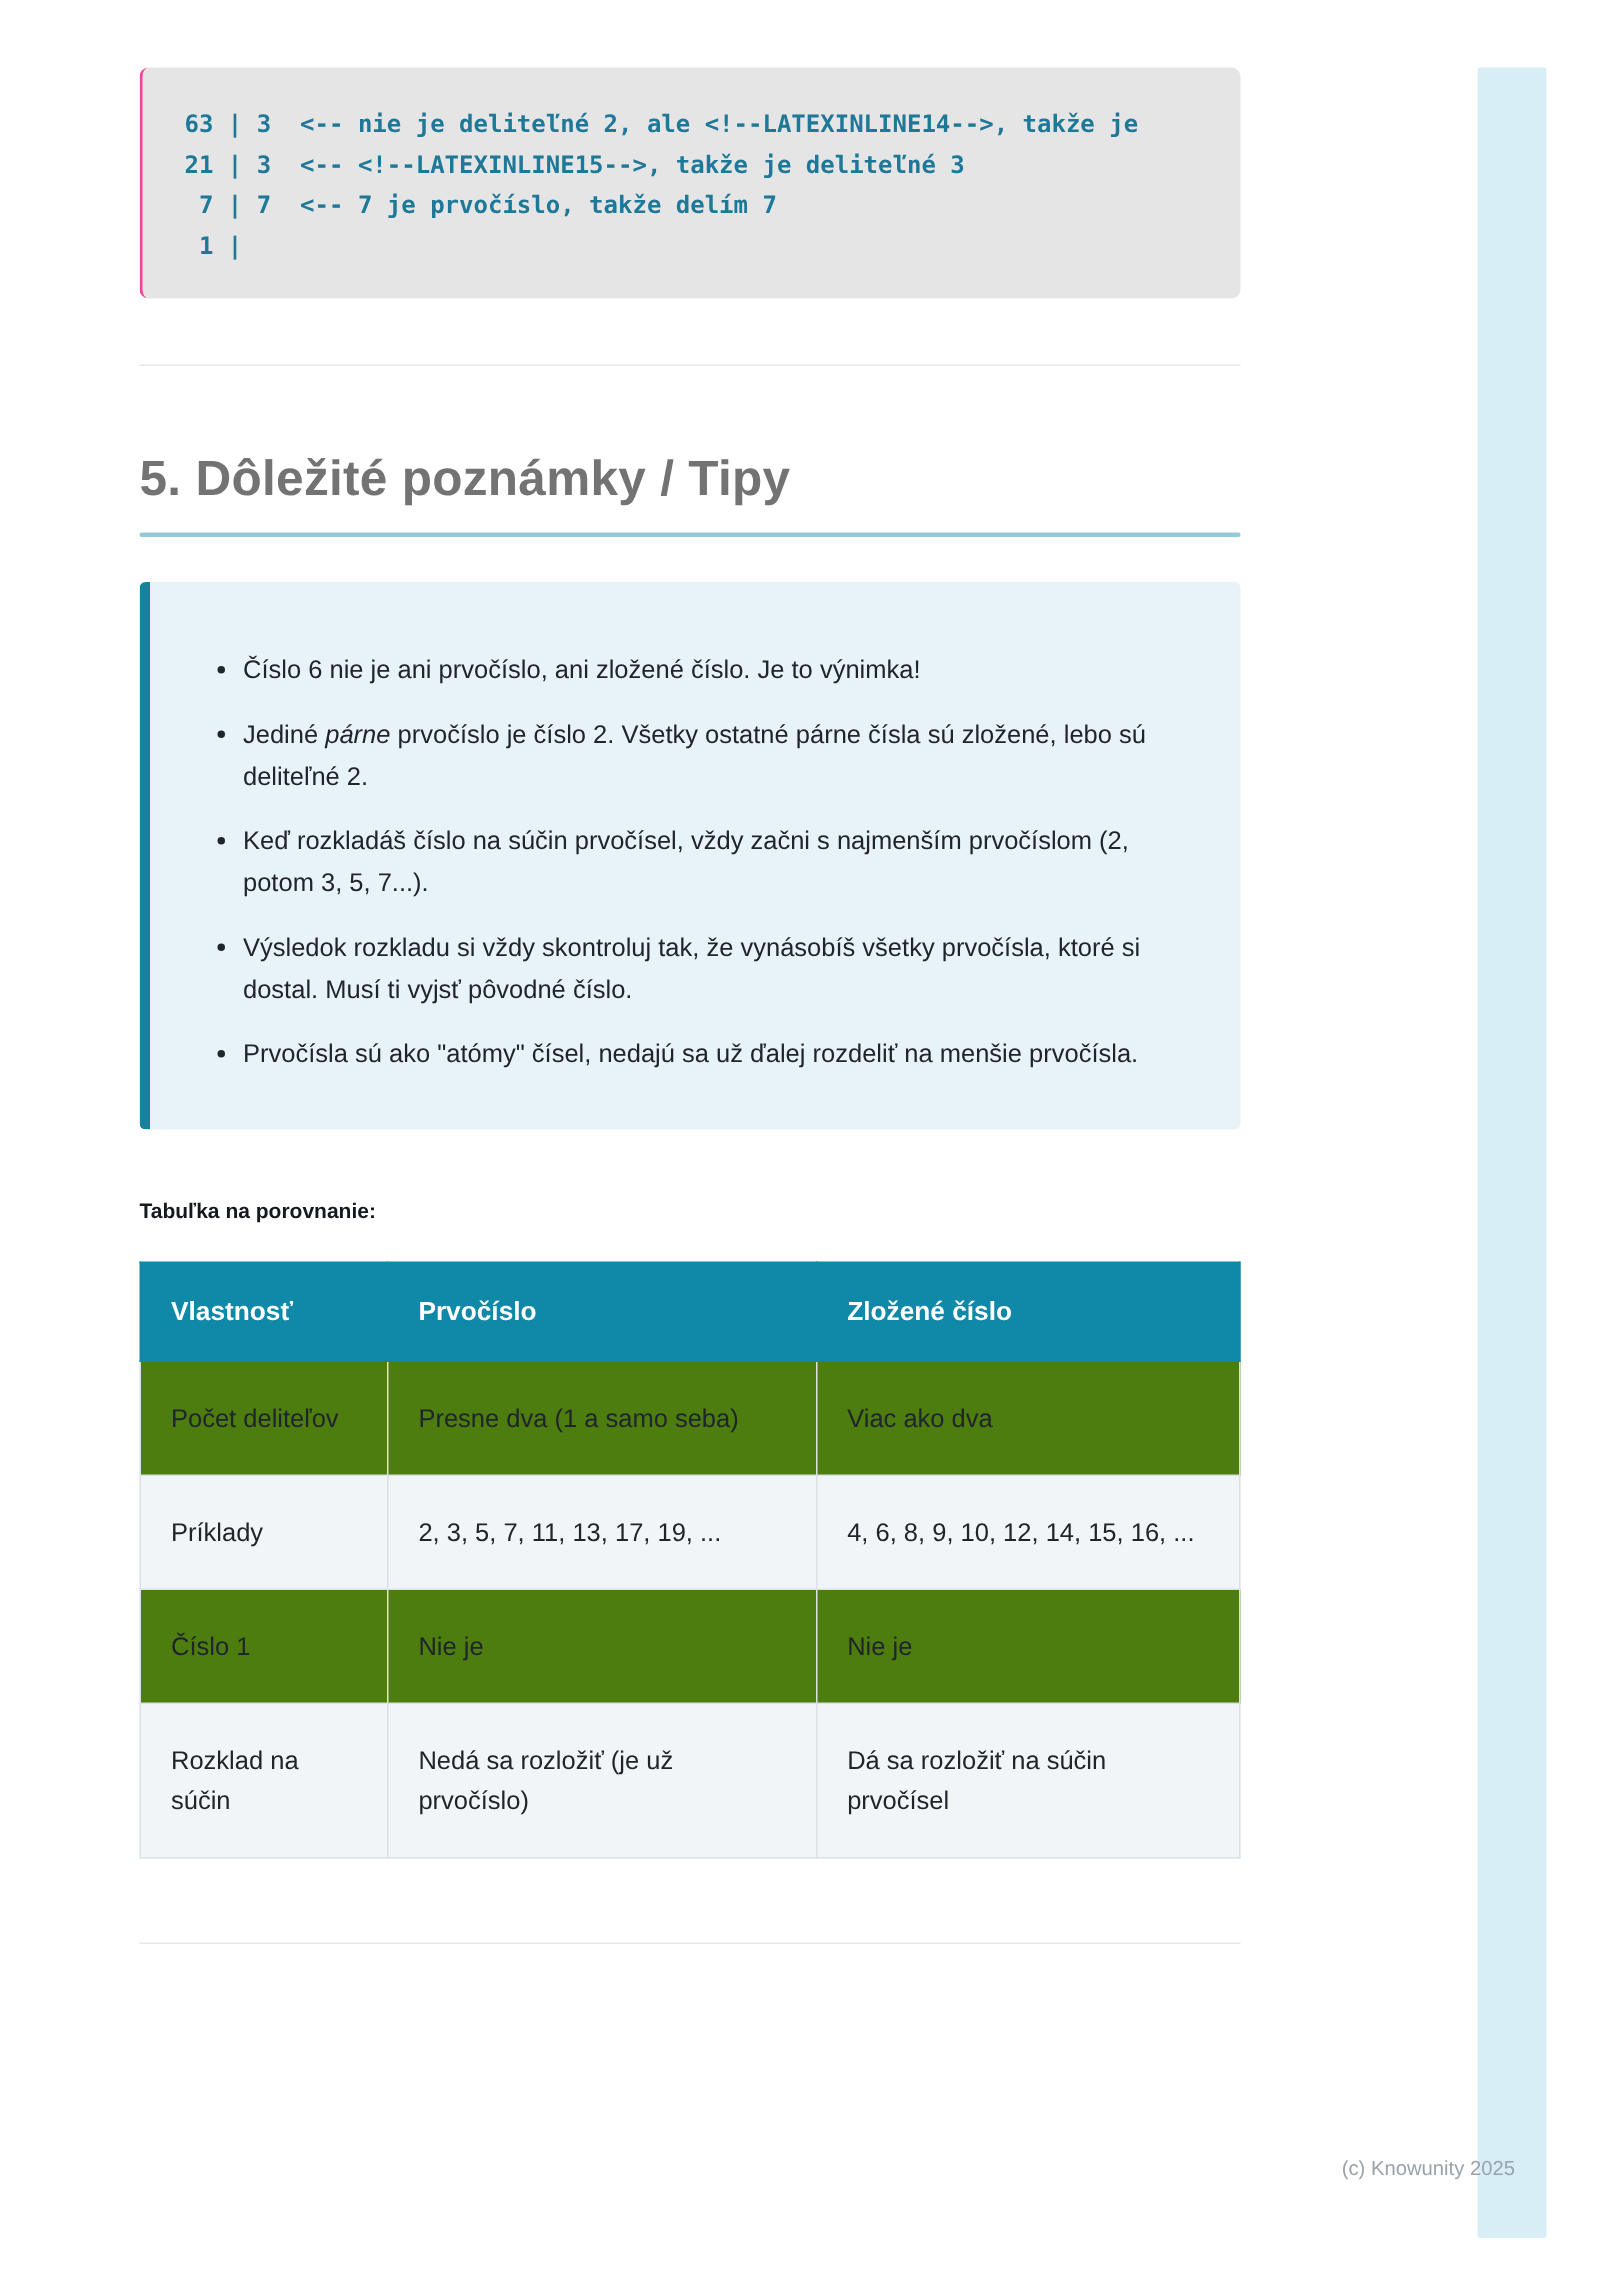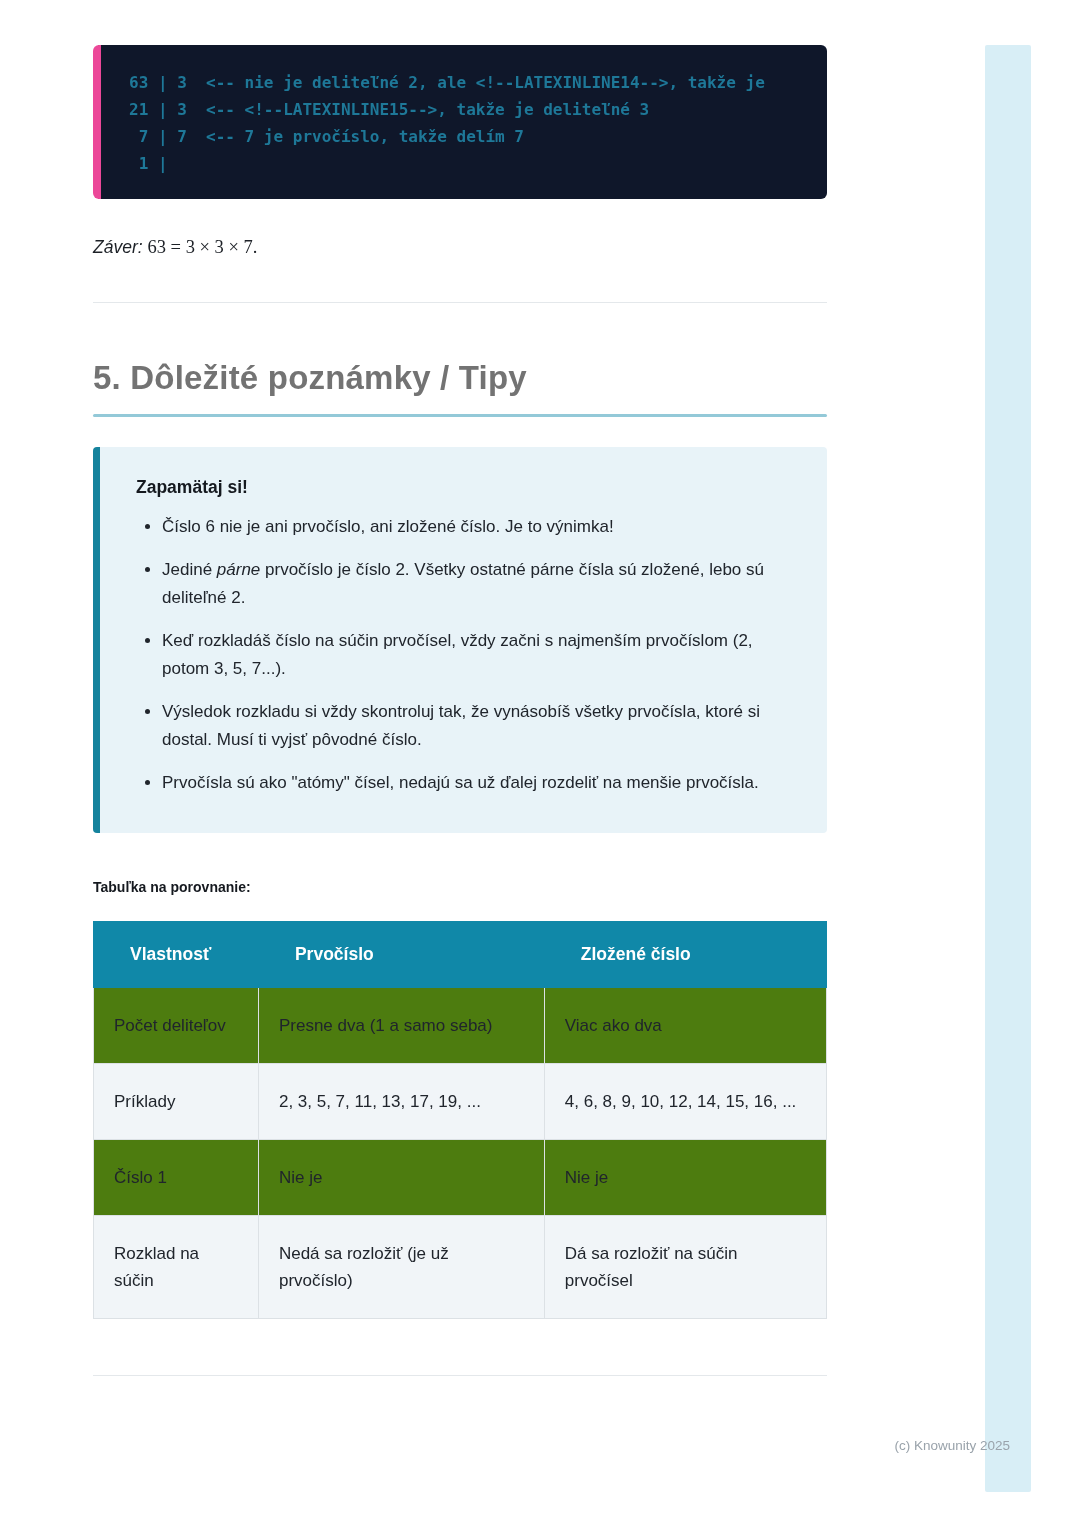--- a/index.html
+++ b/index.html
@@ -23,22 +23,22 @@
   }
   .content {
     position: absolute;
     left: 93px;
     top: 0;
     width: 734px;
   }
   
   .code-block {
     margin-top: 45px;
-    background: #0f172a;
-    border-left: 8px solid #ec4899;
+    background: #e5e5e5;
+    border-left: 2px solid #ec4899;
     border-radius: 6px;
     padding: 24px 14px 22px 28px;
     overflow: hidden;
   }
   .code-line {
     font-family: "DejaVu Sans Mono", monospace;
     font-size: 16px;
     line-height: 27px;
     font-weight: bold;
     color: #1E7898;
@@ -111,21 +111,21 @@
     margin-top: 26px;
     width: 100%;
     border-collapse: collapse;
     font-size: 17px;
   }
   table.comparison th {
     background: #1088A8;
     color: #ffffff;
     text-align: left;
     font-weight: bold;
-    padding: 22px 36px;
+    padding: 22px 20px;
     border: 1px solid #1088A8;
     font-size: 17.5px;
   }
   table.comparison td {
     border: 1px solid #DCE1E5;
     padding: 24px 20px;
     vertical-align: middle;
     line-height: 27px;
     color: #20252c;
     background: #4d7c0f;
@@ -155,29 +155,27 @@
 
   <div class="content">
 
     <div class="code-block">
       <div class="code-line">63 | 3  &lt;-- nie je deliteľné 2, ale &lt;!--LATEXINLINE14--&gt;, takže je</div>
       <div class="code-line">21 | 3  &lt;-- &lt;!--LATEXINLINE15--&gt;, takže je deliteľné 3</div>
       <div class="code-line"> 7 | 7  &lt;-- 7 je prvočíslo, takže delím 7</div>
       <div class="code-line"> 1 |</div>
     </div>
 
-    <p class="conclusion"><span class="label">Záver:</span> <span class="math">63 = 3 × 3 × 7.</span></p>
 
     <hr class="divider">
 
     <h2 class="section-heading">5. Dôležité poznámky / Tipy</h2>
     <div class="heading-underline"></div>
 
     <div class="callout">
-      <p class="callout-title">Zapamätaj si!</p>
       <ul class="callout-list">
         <li><span>Číslo 6 nie je ani prvočíslo, ani zložené číslo. Je to výnimka!</span></li>
         <li><span>Jediné </span><span class="italic">párne</span><span> prvočíslo je číslo 2. Všetky ostatné párne čísla sú zložené, lebo sú deliteľné 2.</span></li>
         <li><span>Keď rozkladáš číslo na súčin prvočísel, vždy začni s najmenším prvočíslom (2, potom 3, 5, 7...).</span></li>
         <li><span>Výsledok rozkladu si vždy skontroluj tak, že vynásobíš všetky prvočísla, ktoré si dostal. Musí ti vyjsť pôvodné číslo.</span></li>
         <li><span>Prvočísla sú ako "atómy" čísel, nedajú sa už ďalej rozdeliť na menšie prvočísla.</span></li>
       </ul>
     </div>
 
     <p class="table-caption">Tabuľka na porovnanie:</p>

